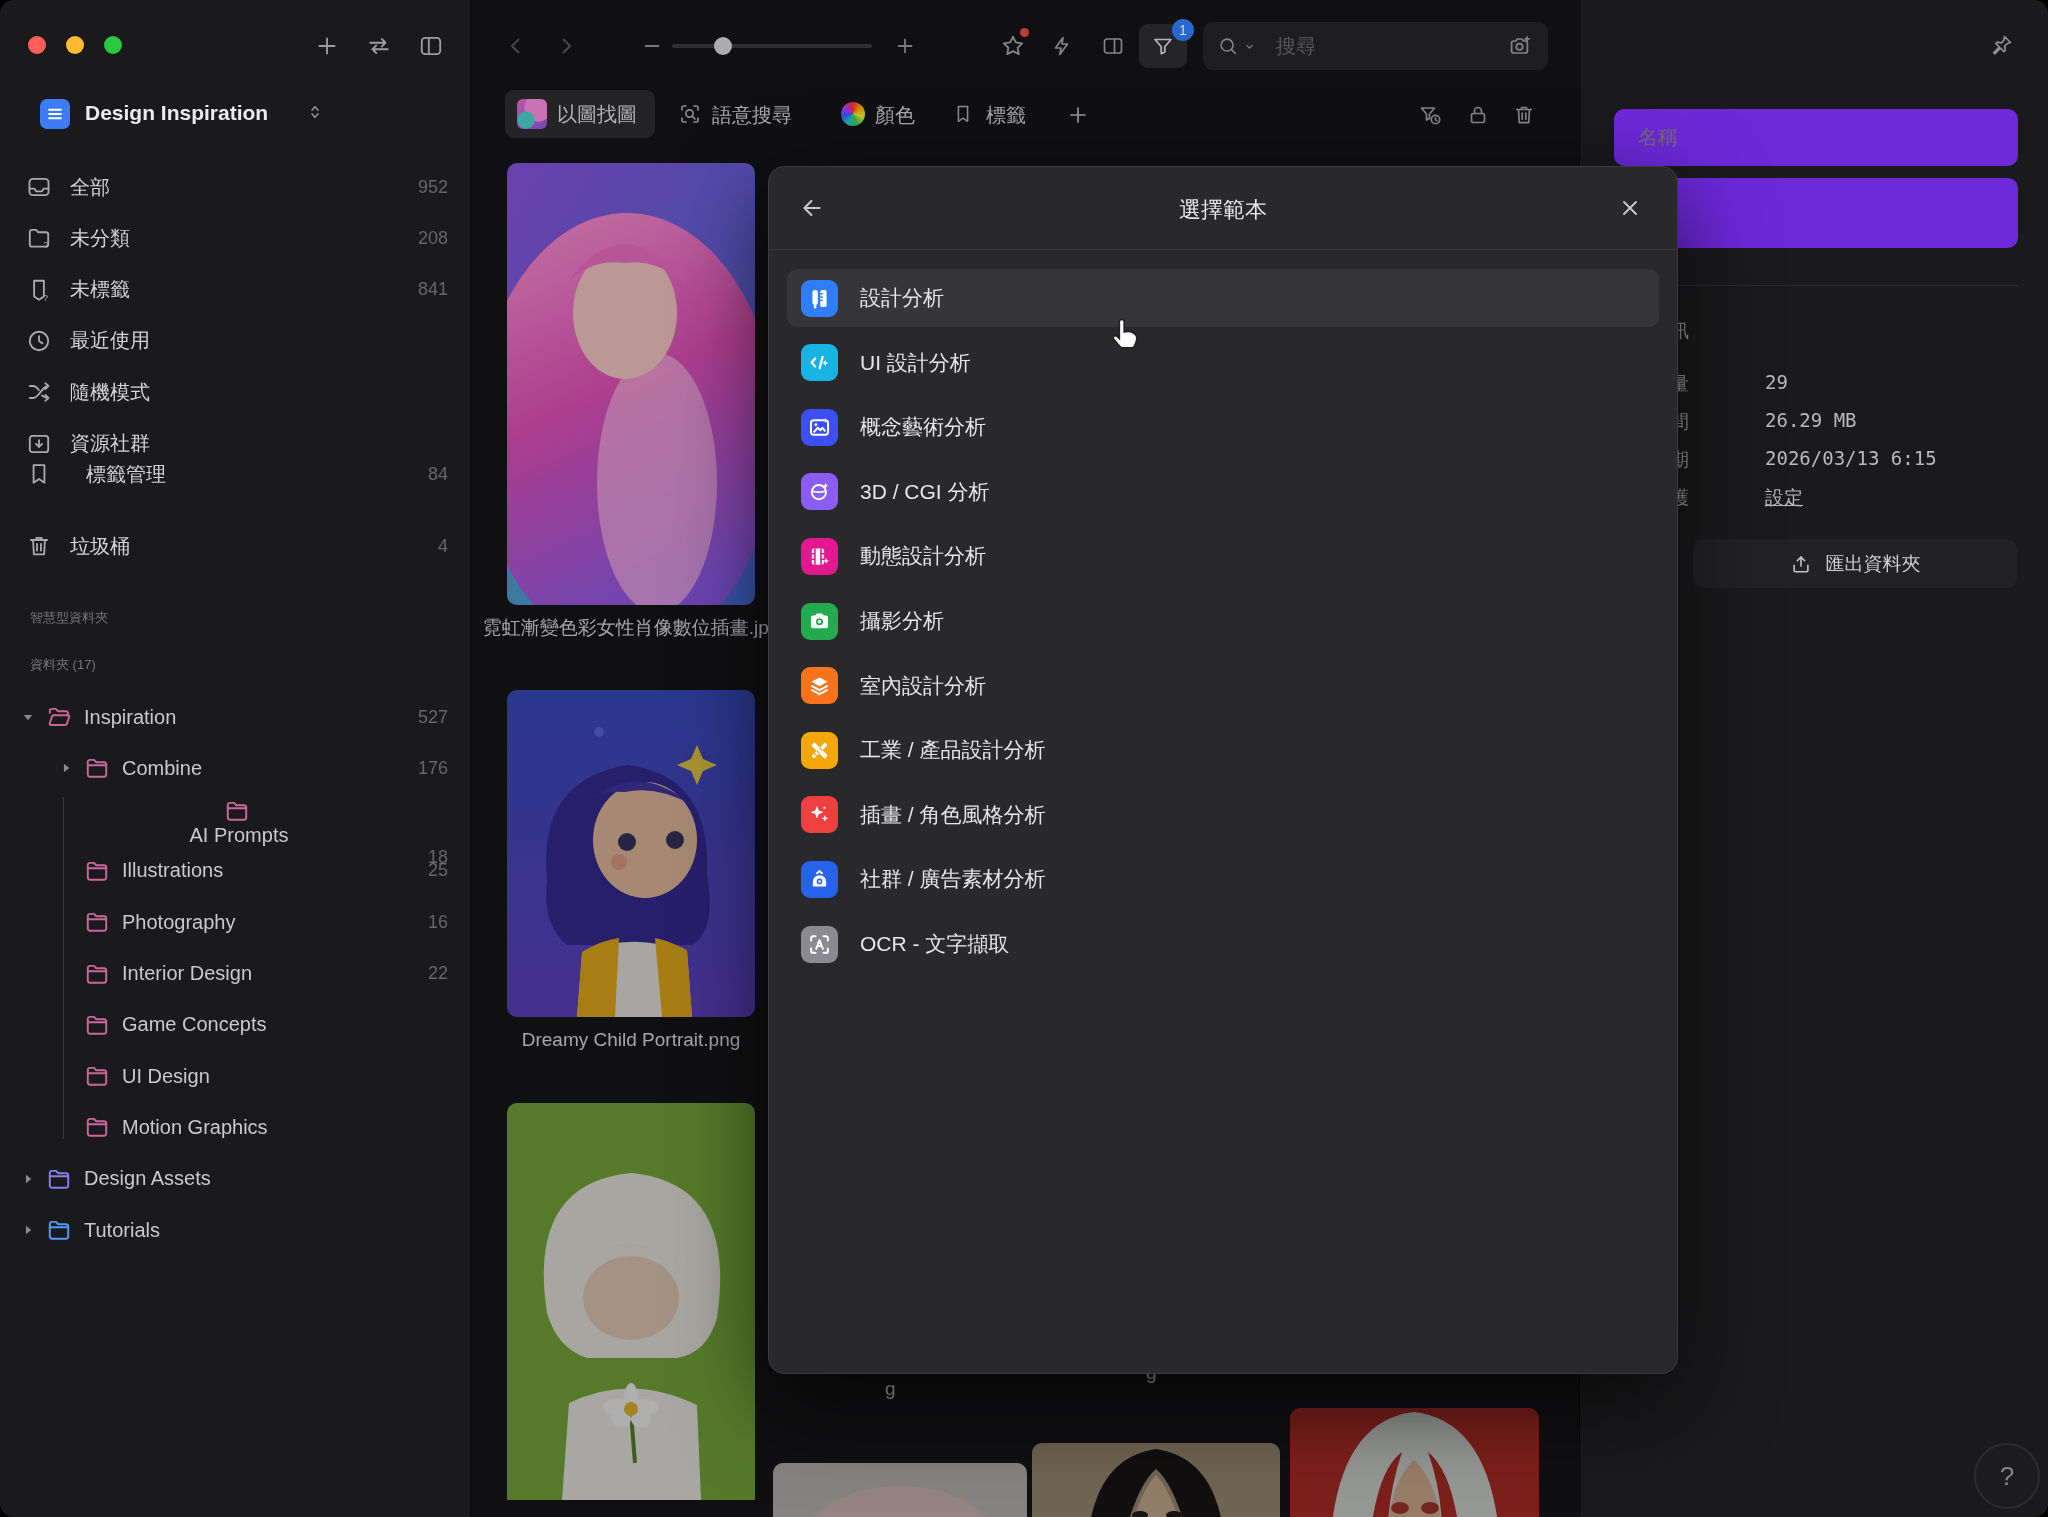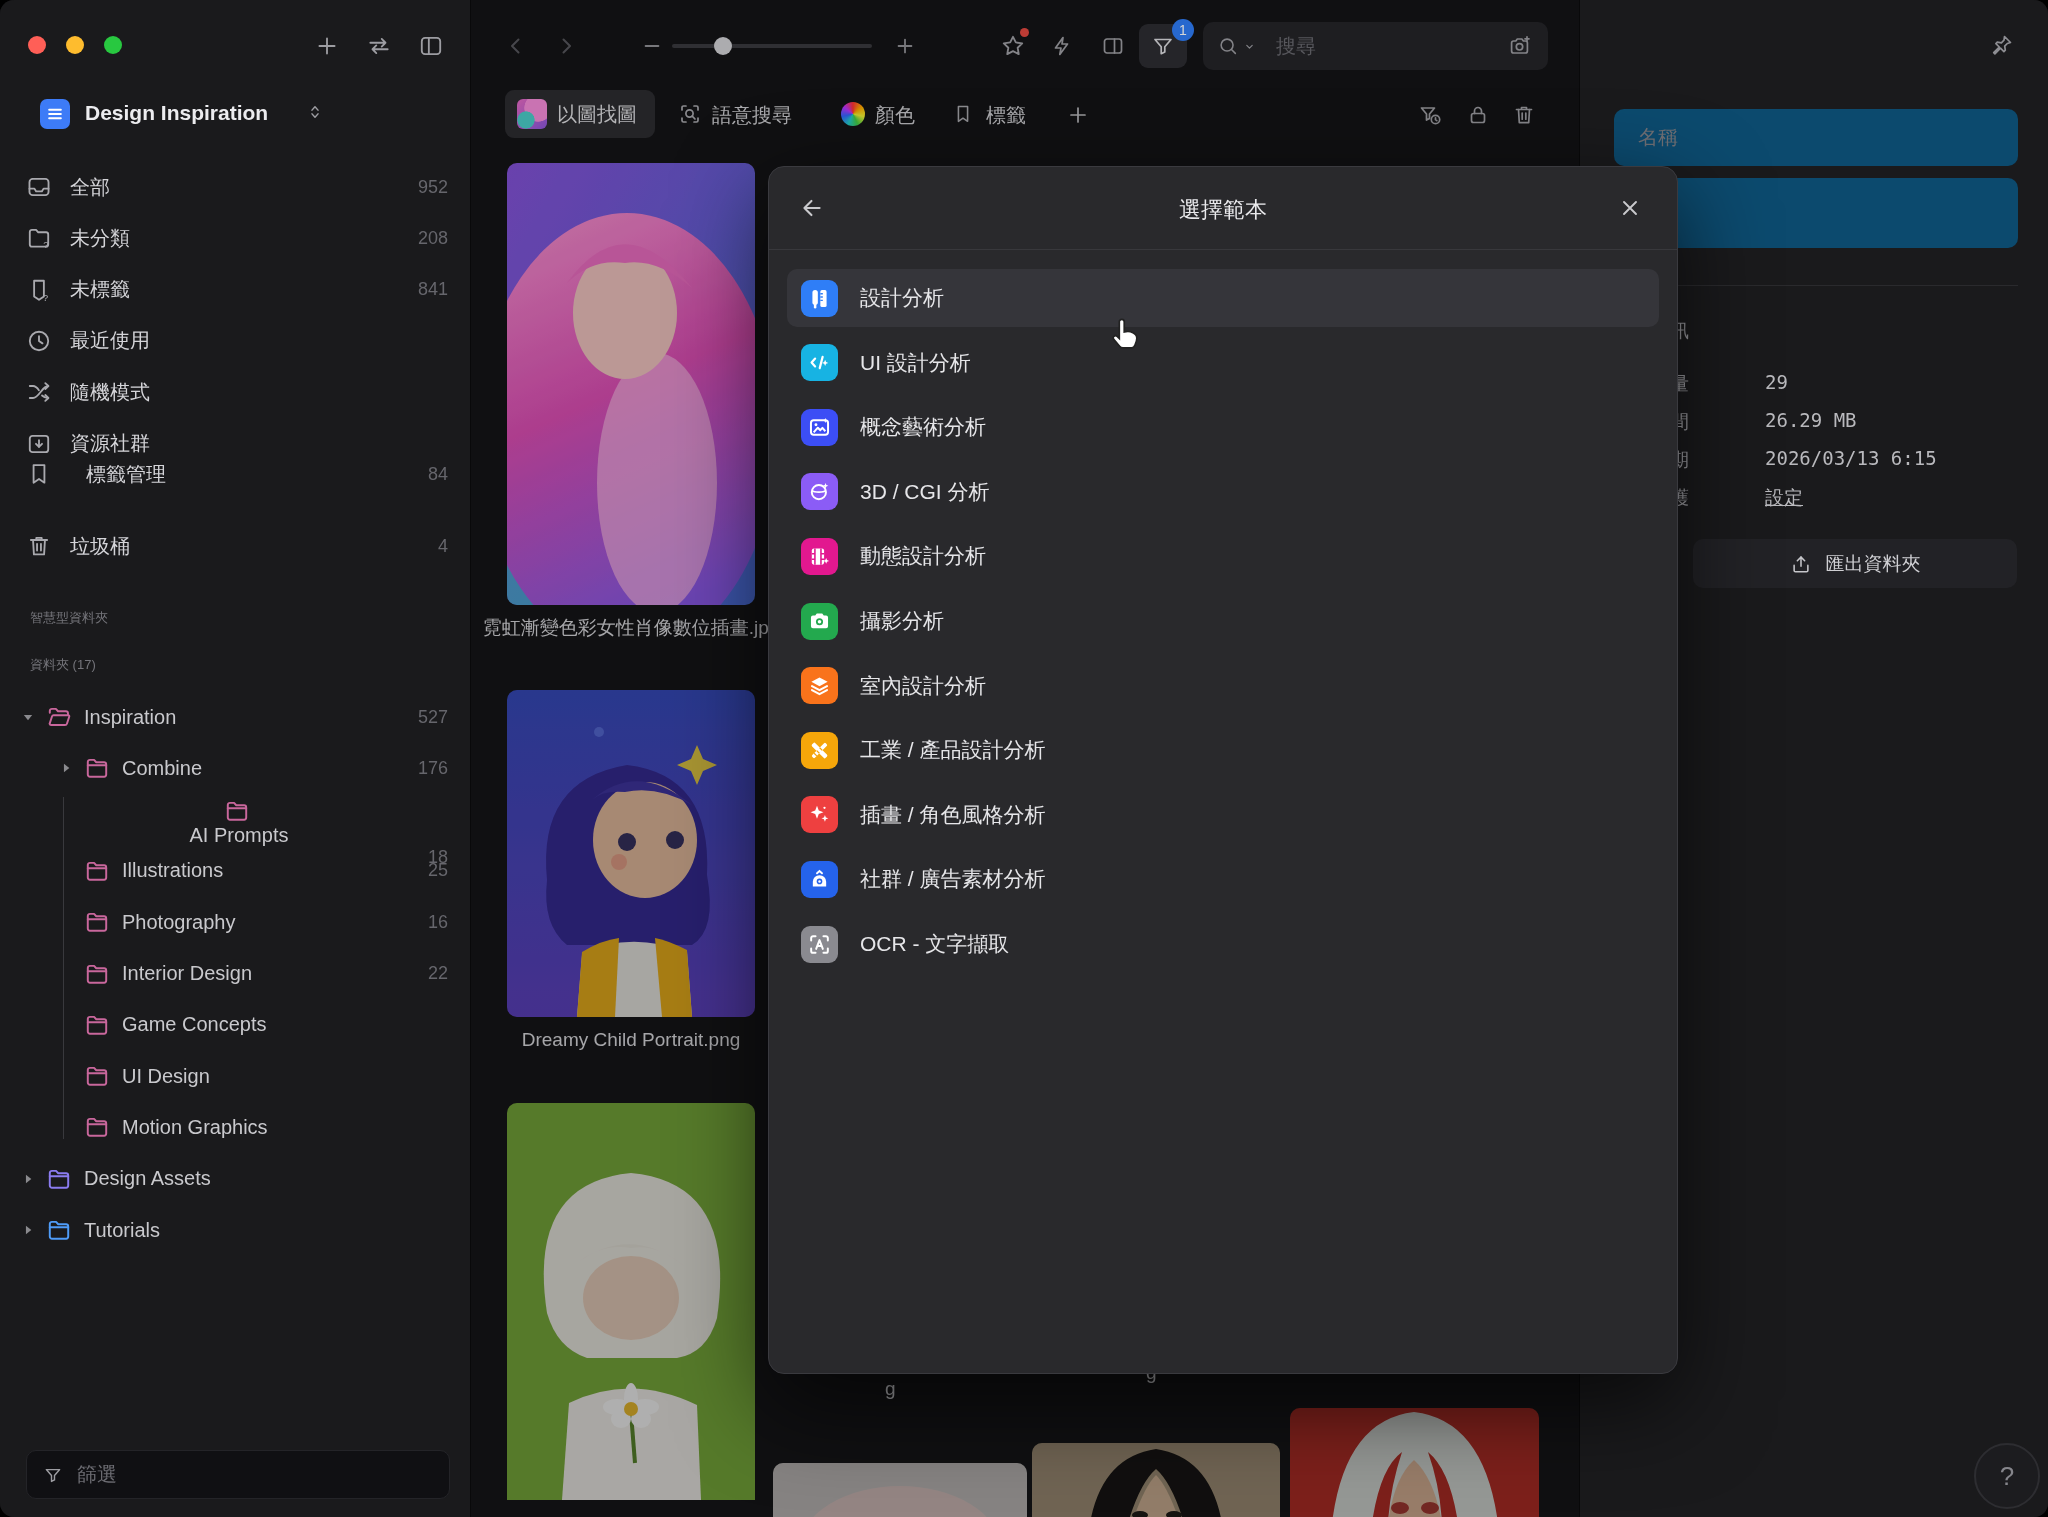--- a/index.html
+++ b/index.html
@@ -43,21 +43,21 @@
   .card{position:absolute;border-radius:10px;overflow:hidden;}
   .caption{position:absolute;width:300px;text-align:center;font-size:19px;line-height:28px;color:#c6c6ca;}
   .partial-g{position:absolute;font-size:19px;color:#c6c6ca;}
   .modal{position:absolute;left:768px;top:166px;width:908px;height:1206px;background:#29292c;border:1px solid #3a3a3f;border-radius:16px;box-shadow:0 30px 90px rgba(0,0,0,.65);z-index:50;}
   .modal-title{position:absolute;left:0;top:28px;width:100%;text-align:center;font-size:22px;font-weight:500;color:#e9e9ec;}
   .modal-divider{position:absolute;left:0;top:82px;width:100%;height:1px;background:#38383c;}
   .modal-item{position:absolute;left:18px;width:872px;height:58px;border-radius:10px;display:flex;align-items:center;padding-left:14px;box-sizing:border-box;}
   .modal-item.active{background:#35353a;}
   .tile{width:37px;height:37px;border-radius:9px;display:flex;align-items:center;justify-content:center;flex:none;}
   .modal-item .lbl{margin-left:22px;font-size:21px;color:#e6e6e9;}
-  .ins-input{position:absolute;left:1614px;width:404px;border-radius:10px;background:#0c4a6e;border:none;outline:none;color:#d6d6da;font-size:20px;padding:0 24px;box-sizing:border-box;font-family:"Liberation Sans","DejaVu Sans",sans-serif;}
+  .ins-input{position:absolute;left:1614px;width:404px;border-radius:10px;background:#6d28d9;border:none;outline:none;color:#d6d6da;font-size:20px;padding:0 24px;box-sizing:border-box;font-family:"Liberation Sans","DejaVu Sans",sans-serif;}
   .ins-input::placeholder{color:#6f6f74;}
   .ins-divider{position:absolute;left:1614px;top:285px;width:404px;height:1px;background:#2a2a2d;}
   .ins-label{position:absolute;width:44px;text-align:right;font-size:19px;color:#9a9a9f;}
   .ins-value{position:absolute;left:1765px;font-size:19px;color:#b9b9bd;font-family:"DejaVu Sans Mono","Liberation Mono",monospace;}
   .ins-link{text-decoration:underline;cursor:pointer;}
   .export-btn{position:absolute;left:1693px;top:539px;width:324px;height:49px;border-radius:10px;background:#222226;display:flex;align-items:center;justify-content:center;color:#cfcfd3;font-size:19px;}
   .help-circle{position:absolute;left:1974px;top:1443px;width:66px;height:66px;border-radius:50%;background:#1c1c1f;border:2px solid #2d2d31;box-sizing:border-box;display:flex;align-items:center;justify-content:center;font-size:26px;color:#85858b;}
   .cursor{position:absolute;left:1108px;top:316px;z-index:60;pointer-events:none;}
   input{font-family:"Liberation Sans","DejaVu Sans",sans-serif;}
 </style>
@@ -330,28 +330,20 @@
             <svg width="26" height="26" viewBox="0 0 24 24" fill="none" stroke="currentColor" stroke-width="1.8" stroke-linecap="round" stroke-linejoin="round">
               <path d="M3.5 6.5a2 2 0 0 1 2-2h3.8l2 2.2h7.2a2 2 0 0 1 2 2v9.3a2 2 0 0 1-2 2h-13a2 2 0 0 1-2-2z"></path>
               <path d="M3.5 9.5h17"></path>
             </svg>
           </span>
           <span class="tree-label">Tutorials</span>
         </div>
       </div>
     <div class="guide"></div>
 
-    <div class="filterbox">
-      <span class="tb-ic" style="position:static;margin-left:16px" id="ic-funnel-s">
-          <svg width="20" height="20" viewBox="0 0 24 24" fill="none" stroke="currentColor" stroke-width="1.7" stroke-linecap="round" stroke-linejoin="round">
-            <path d="M4 5.5h16l-6.2 7.2v5.2l-3.6 1.8v-7z"></path>
-          </svg>
-        </span>
-      <span class="ph">篩選</span>
-    </div>
   </aside>
 
   <span class="tb-ic" style="left:504px;top:34px;color:#55555a" id="ic-back">
       <svg width="24" height="24" viewBox="0 0 24 24" fill="none" stroke="currentColor" stroke-width="2" stroke-linecap="round" stroke-linejoin="round">
         <path d="M14.5 5.5L8 12l6.5 6.5"></path>
       </svg>
     </span>
   <span class="tb-ic" style="left:554px;top:34px;color:#55555a" id="ic-fwd">
       <svg width="24" height="24" viewBox="0 0 24 24" fill="none" stroke="currentColor" stroke-width="2" stroke-linecap="round" stroke-linejoin="round">
         <path d="M9.5 5.5L16 12l-6.5 6.5"></path>

